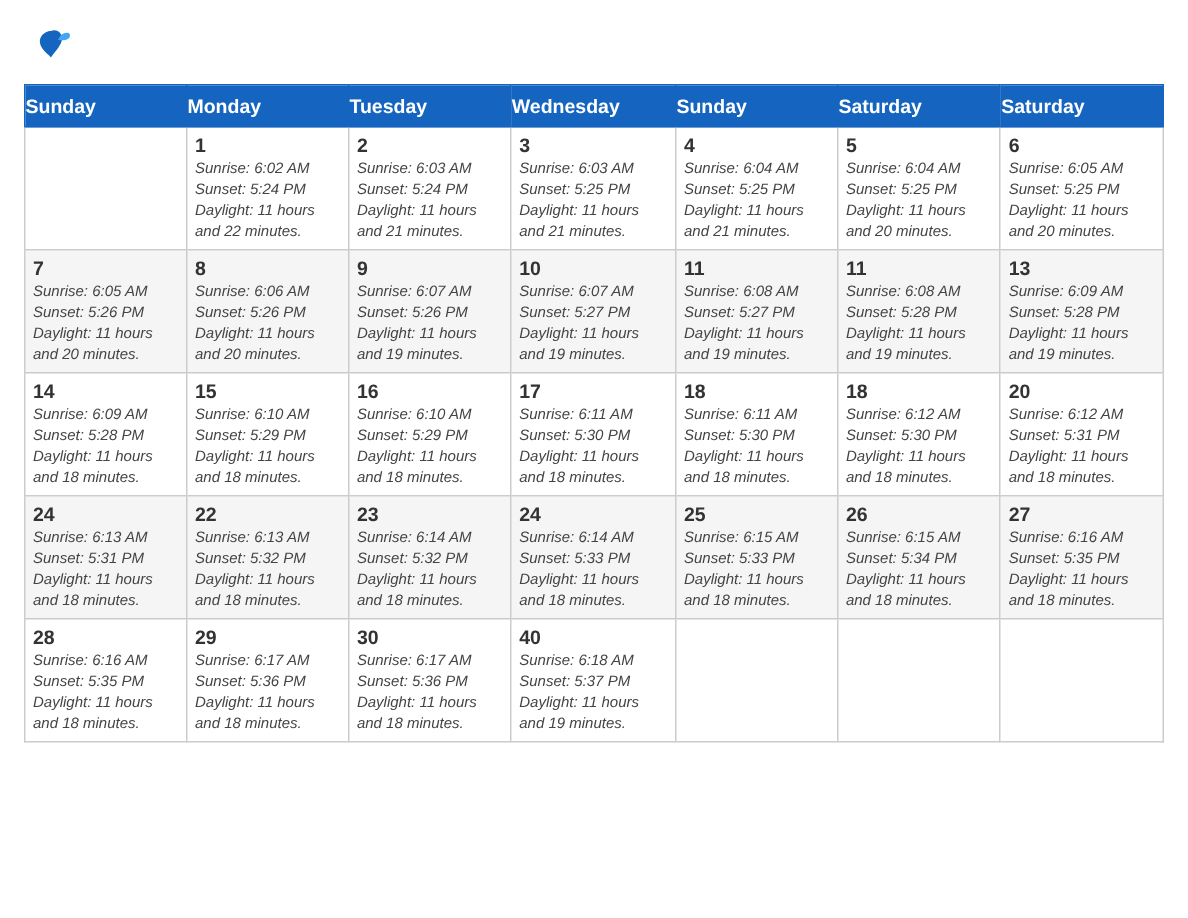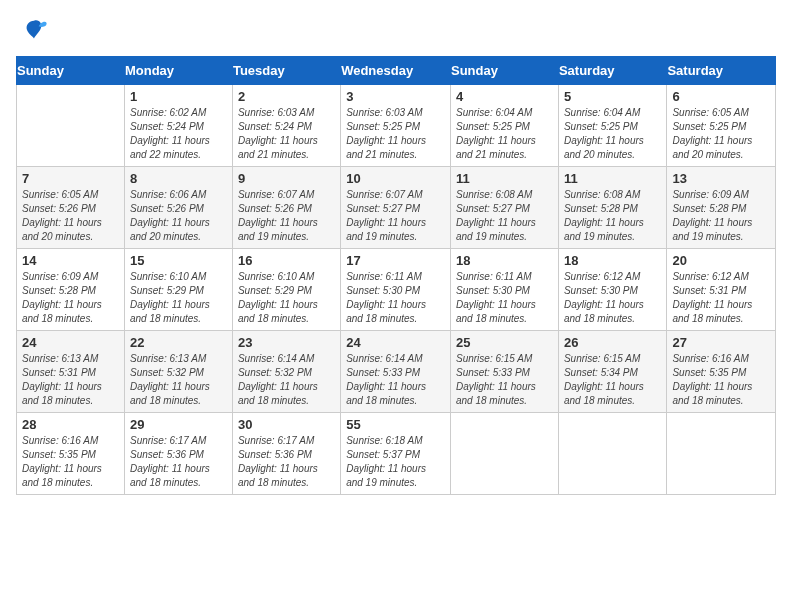--- a/index.html
+++ b/index.html
@@ -241,21 +241,21 @@
         </td>
         <td>
           <span class="day-num">29</span>
           <div class="day-info">Sunrise: 6:17 AM<br>Sunset: 5:36 PM<br>Daylight: 11 hours and 18 minutes.</div>
         </td>
         <td>
           <span class="day-num">30</span>
           <div class="day-info">Sunrise: 6:17 AM<br>Sunset: 5:36 PM<br>Daylight: 11 hours and 18 minutes.</div>
         </td>
         <td>
-          <span class="day-num">55</span>
+          <span class="day-num">40</span>
           <div class="day-info">Sunrise: 6:18 AM<br>Sunset: 5:37 PM<br>Daylight: 11 hours and 19 minutes.</div>
         </td>
         <td class="empty"></td>
         <td class="empty"></td>
         <td class="empty"></td>
       </tr>
     </tbody>
 </table>
 
 </body></html>

